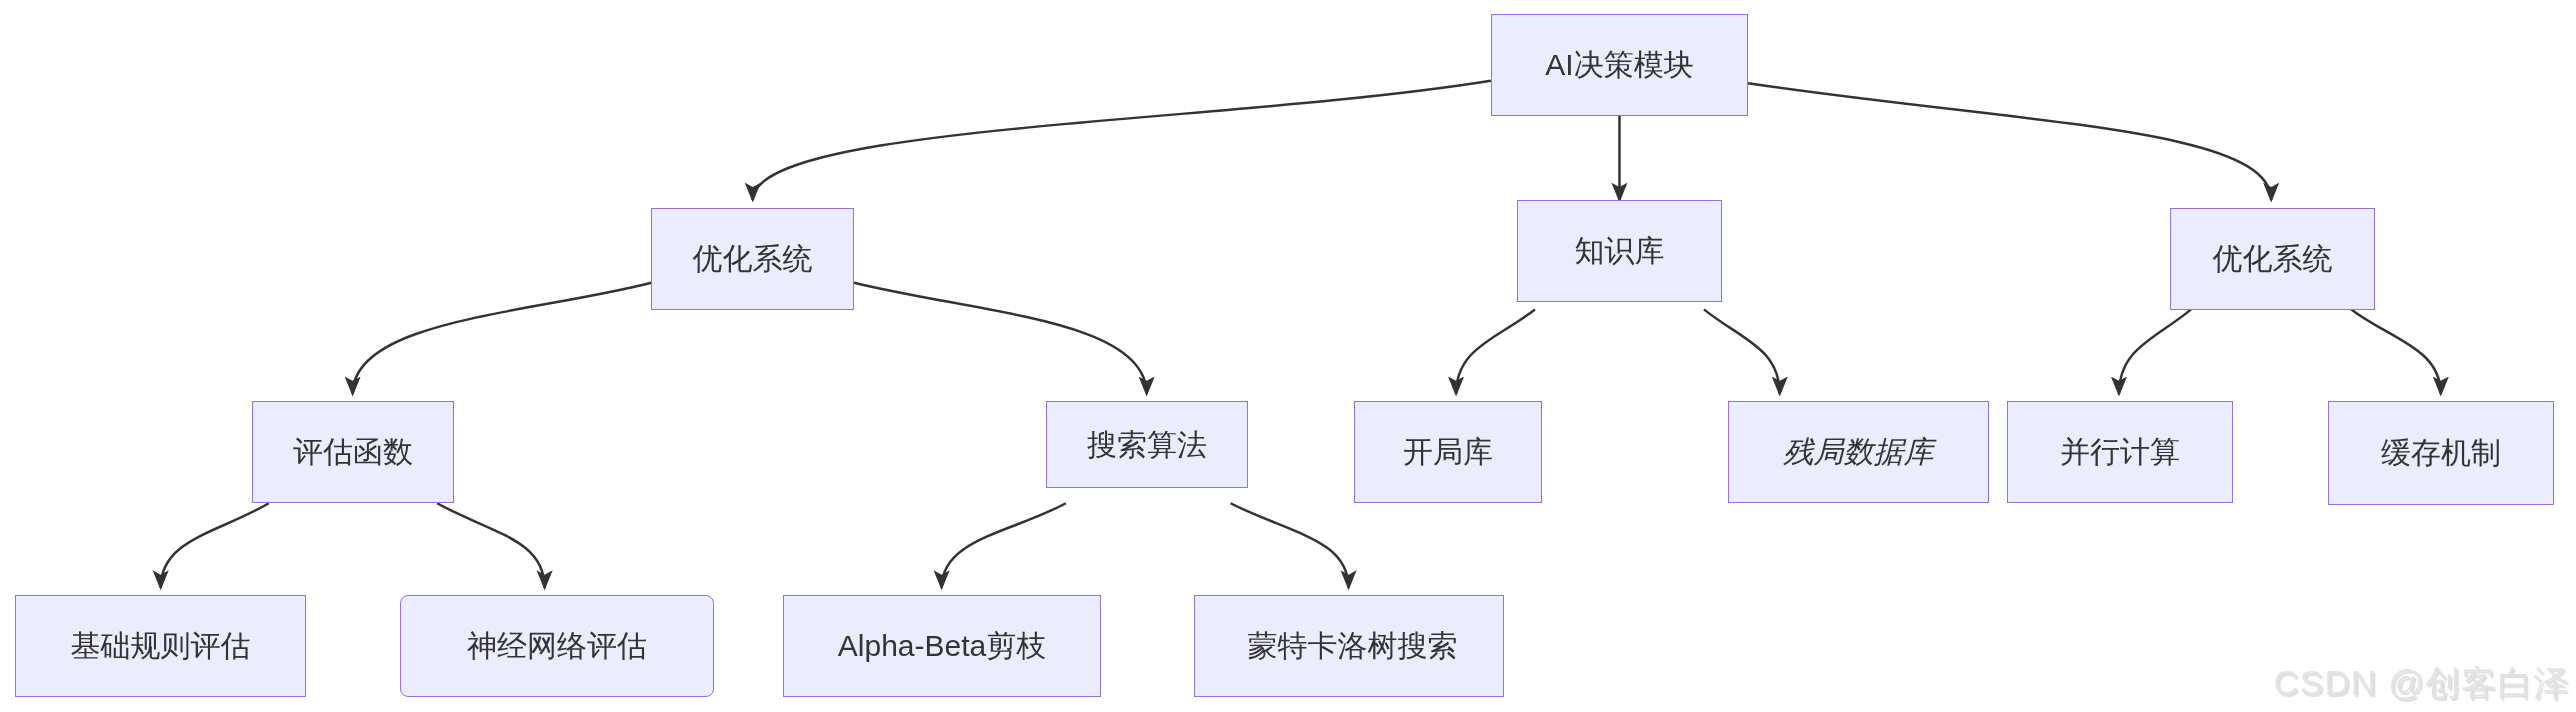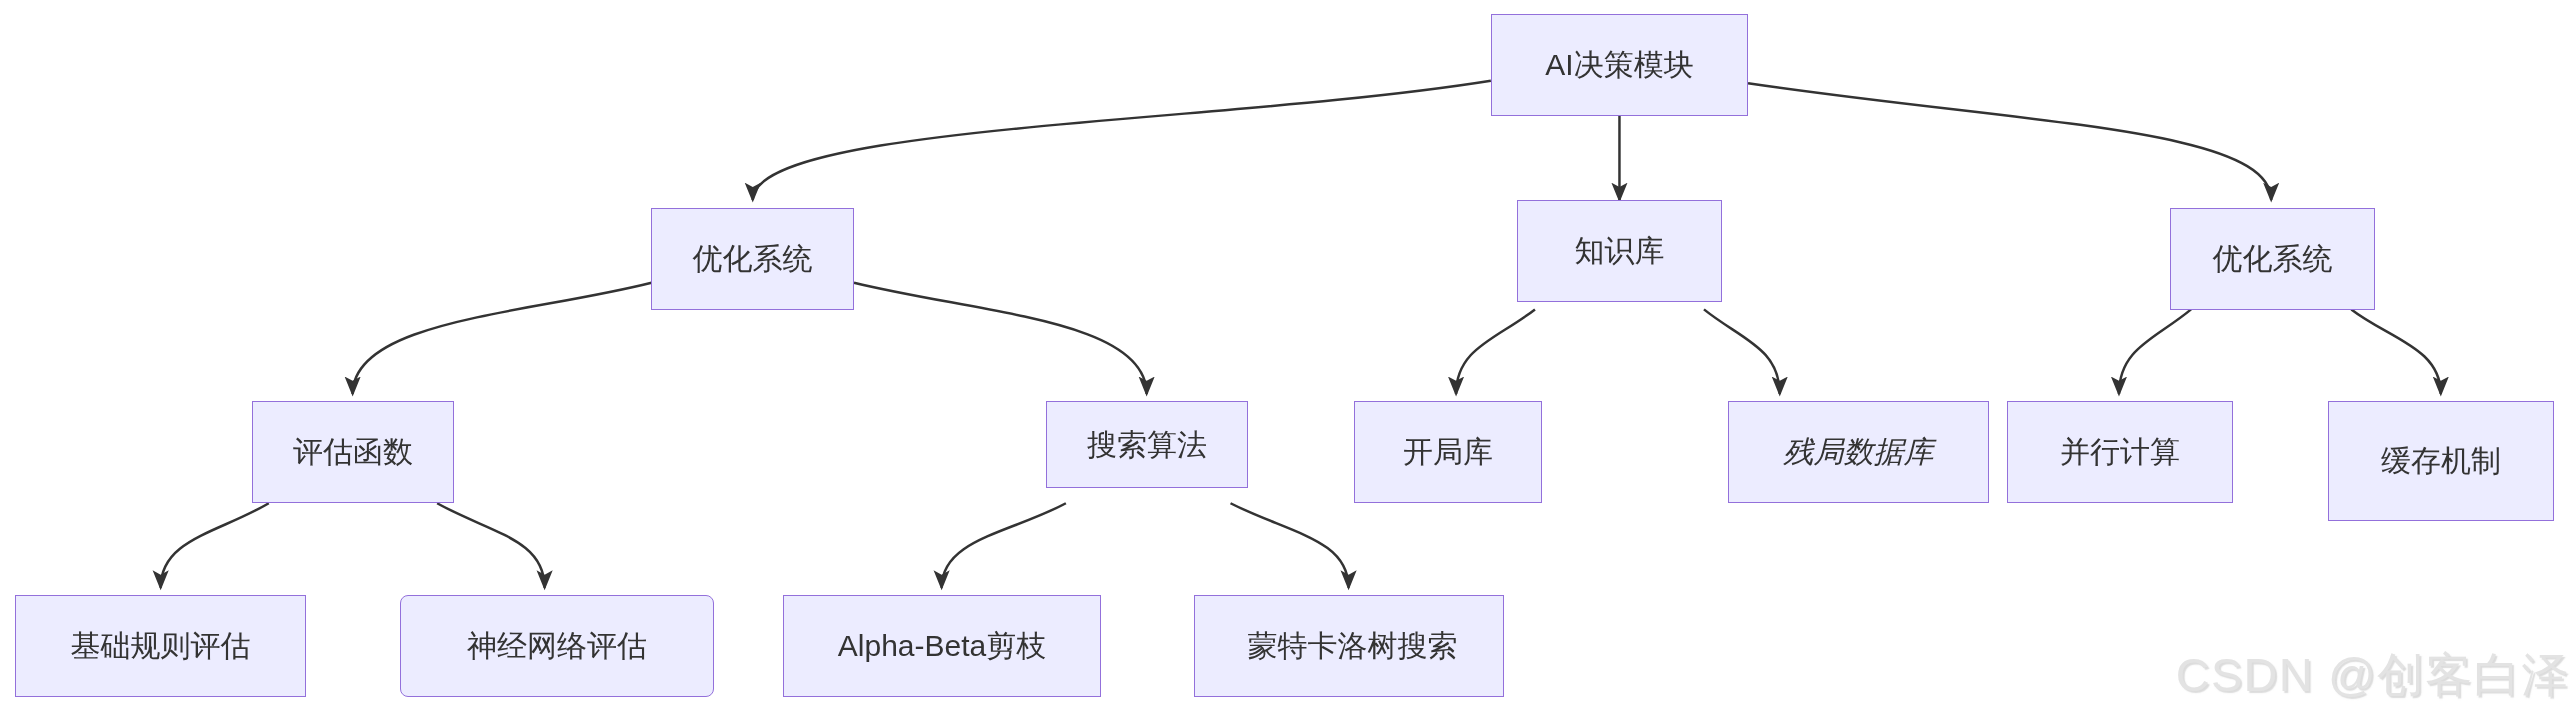--- a/index.html
+++ b/index.html
@@ -38,36 +38,36 @@
   
   .n-root  { left:1491px; top:13.7px;  width:257px; height:102px; }
   .n-core  { left:651px; top:208px; width:203px; height:102px; }
   .n-kb    { left:1517px; top:200px; width:205px; height:102px; }
   .n-opt   { left:2170px; top:208px; width:205px; height:102px; }
   .n-eval  { left:252px;  top:401px; width:202px; height:102px; }
   .n-search{ left:1046px; top:401px; width:202px; height:87px; }
   .n-open  { left:1354px; top:401px; width:188px; height:102px; }
   .n-end   { left:1728px; top:401px; width:261px; height:102px;font-style:italic; }
   .n-par   { left:2007px; top:401px; width:226px; height:102px; }
-  .n-cache { left:2328px; top:401px; width:226px; height:120px; }
+  .n-cache { left:2328px; top:401px; width:226px; height:104px; }
   .n-rule  { left:15px;   top:595px; width:291px; height:102px; }
   .n-nn    { left:400px;  top:595px; width:314px; height:102px;border-radius:8px; }
   .n-ab    { left:783px; top:595px; width:318px; height:102px; }
   .n-mcts  { left:1194px; top:595px; width:310px; height:102px;padding-left:7px; }
 
   .edge {
     fill: none;
     stroke: #333333;
     stroke-width: 4px;
   }
   #watermark {
     position: absolute;
     right: 6.2px;
     bottom: 5px;
-    font-size: 47px;
+    font-size: 35px;
     color: #e3e3e3;
     text-shadow: 1.9px 1.9px 1.2px rgba(190,190,190,0.55);
     white-space: nowrap;
     letter-spacing: 1.2px;
   }
 </style>
 </head>
 <body>
 
 <div id="stage">

